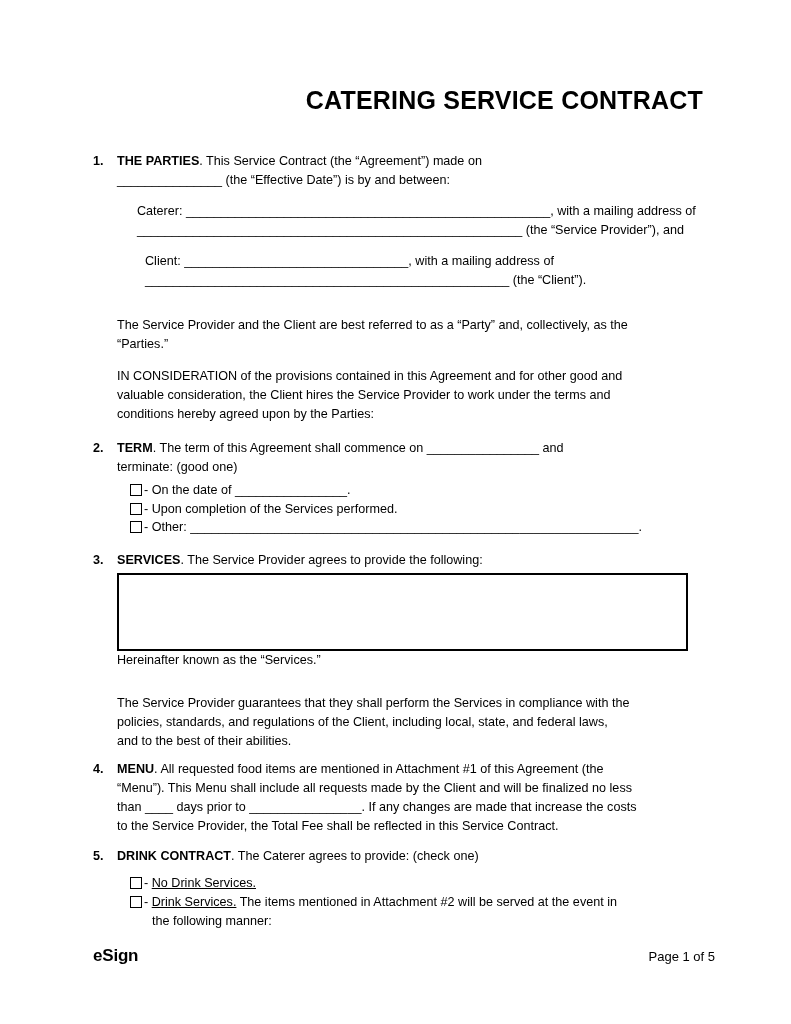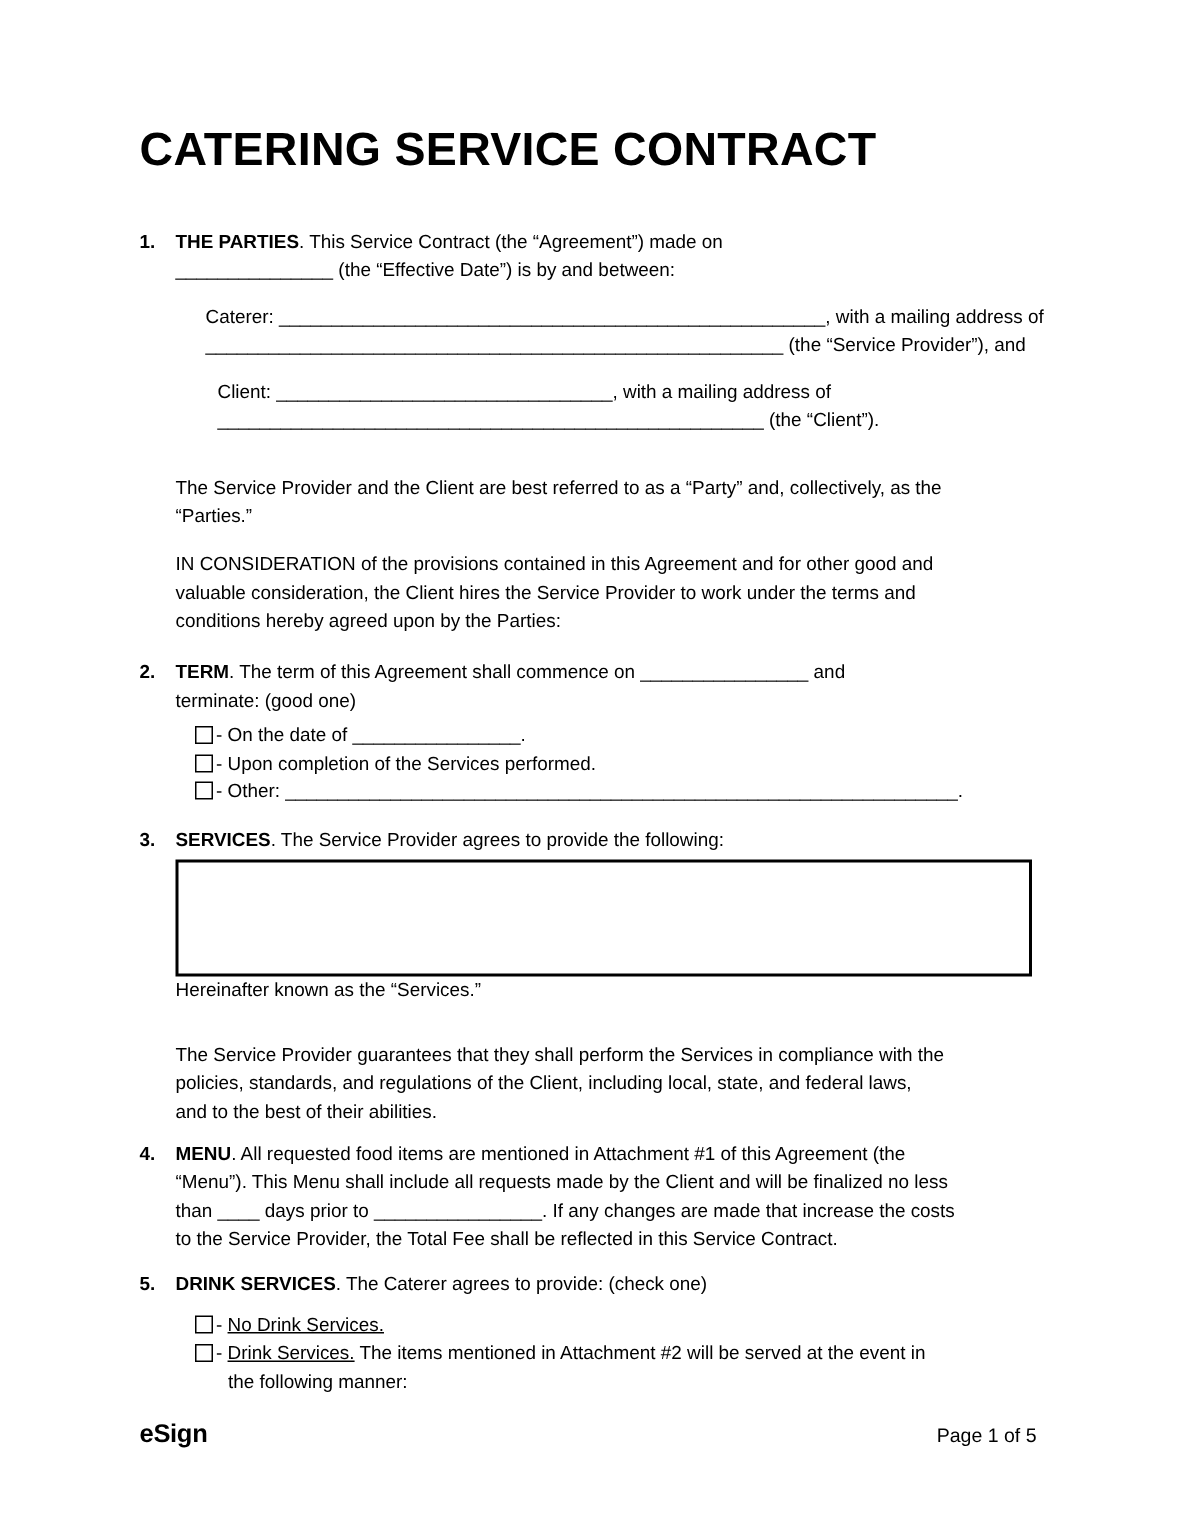--- a/index.html
+++ b/index.html
@@ -5,21 +5,21 @@
   * { margin:0; padding:0; box-sizing:border-box; }
   html,body { background:#fff; }
   body {
     width:791px; height:1024px; position:relative; overflow:hidden;
     font-family:"Liberation Sans", sans-serif;
     font-size:12.6px; line-height:19px; color:#000;
     -webkit-font-smoothing:antialiased;
   }
   .doc { position:absolute; left:93px; right:88px; top:0; }
   .title {
-    font-size:31px; line-height:30px; font-weight:bold; text-align:left;
+    font-size:25px; line-height:30px; font-weight:bold; text-align:right;
     letter-spacing:.2px; margin-top:85px;
   }
   .sec { display:flex; }
   .sec-num { width:24px; flex:none; font-weight:bold; }
   .sec-body { flex:1; min-width:0; }
   .b { font-weight:bold; }
   .u { text-decoration:underline; }
   .line { white-space:nowrap; }
   .indent { margin-left:20px; }
 
@@ -44,21 +44,21 @@
   }
   .opt-body { white-space:nowrap; }
   .opt-line2 { display:block; padding-left:8px; white-space:nowrap; }
 
   .services-box {
     width:571px; height:78px; margin-top:3px;
     border:2px solid #000; background:#fff;
   }
 
   .footer {
-    position:absolute; left:93px; right:100px; top:946px;
+    position:absolute; left:93px; right:76px; top:946px;
     display:flex; justify-content:space-between; align-items:baseline;text-align:center;
   }
   .brand { font-weight:bold; font-size:17px; letter-spacing:-.2px; }
   .pagenum { font-size:13px; }
 </style>
 </head>
 <body>
 
 <div class="doc">
 
@@ -137,21 +137,21 @@
       <div class="line"><span class="b">MENU</span><span>. All requested food items are mentioned in Attachment #1 of this Agreement (the</span></div>
       <div class="line">“Menu”). This Menu shall include all requests made by the Client and will be finalized no less</div>
       <div class="line">than ____ days prior to ________________. If any changes are made that increase the costs</div>
       <div class="line">to the Service Provider, the Total Fee shall be reflected in this Service Contract.</div>
     </div>
   </div>
 
   <div class="sec mt-s5">
     <div class="sec-num">5.</div>
     <div class="sec-body">
-      <div class="line"><span class="b">DRINK SERVICES</span><span>. The Caterer agrees to provide: (check one)</span></div>
+      <div class="line"><span class="b">DRINK CONTRACT</span><span>. The Caterer agrees to provide: (check one)</span></div>
 
       <div class="opts-s5">
         <div class="opt">
           <span class="cb"></span>
           <span class="opt-body"><span>- </span><span class="u">No Drink Services.</span></span>
         </div>
         <div class="opt">
           <span class="cb"></span>
           <span class="opt-body"><span>- </span><span class="u">Drink Services.</span><span> The items mentioned in Attachment #2 will be served at the event in</span><span class="opt-line2">the following manner:</span></span>
         </div>

